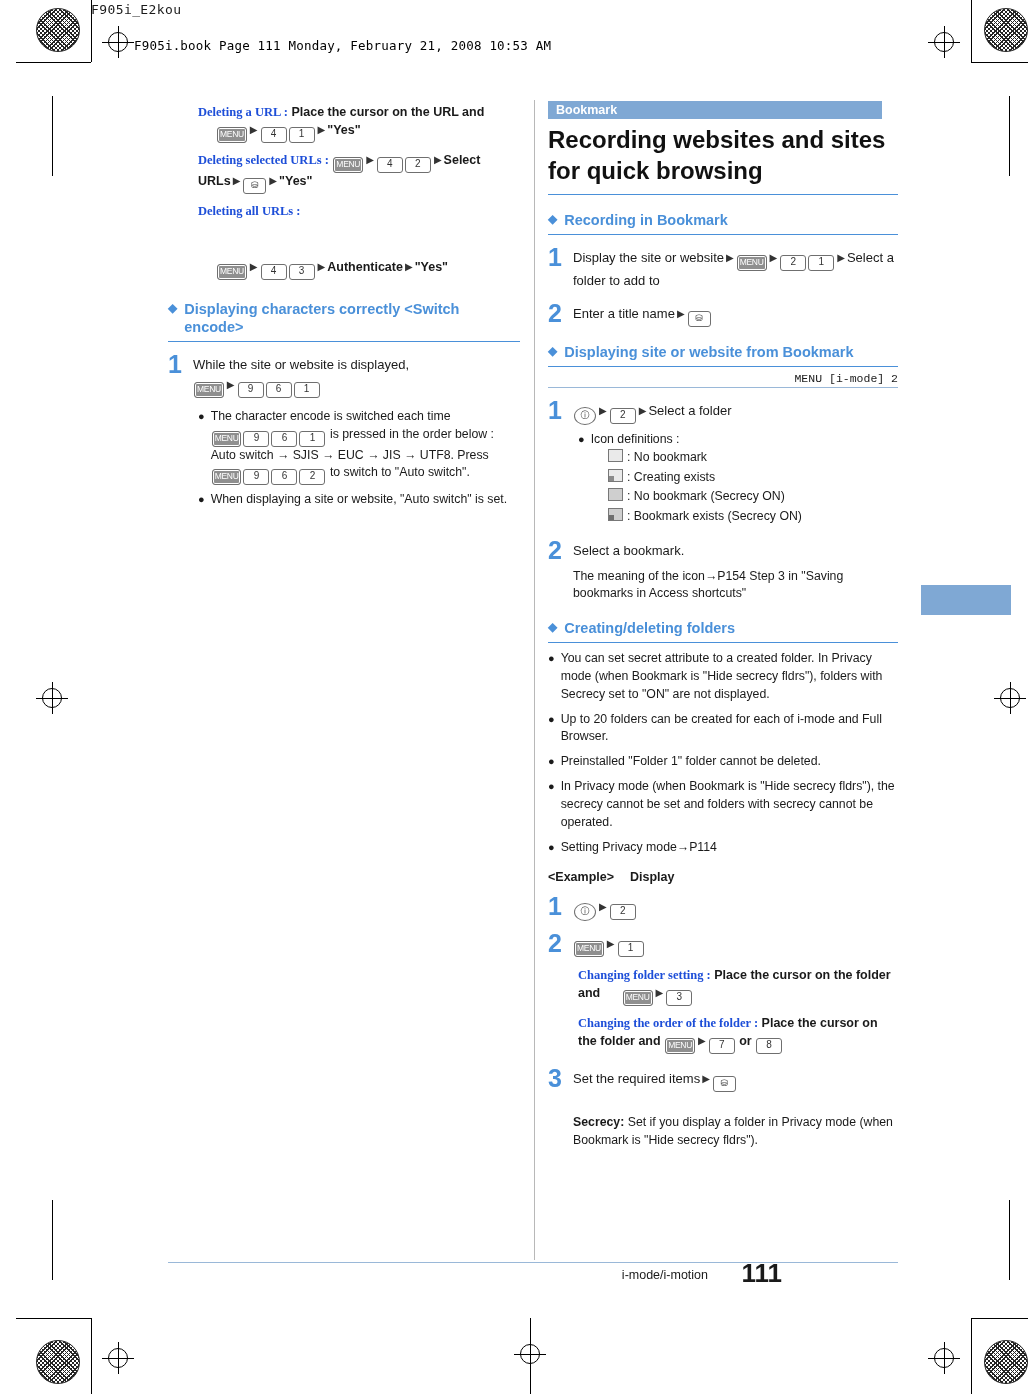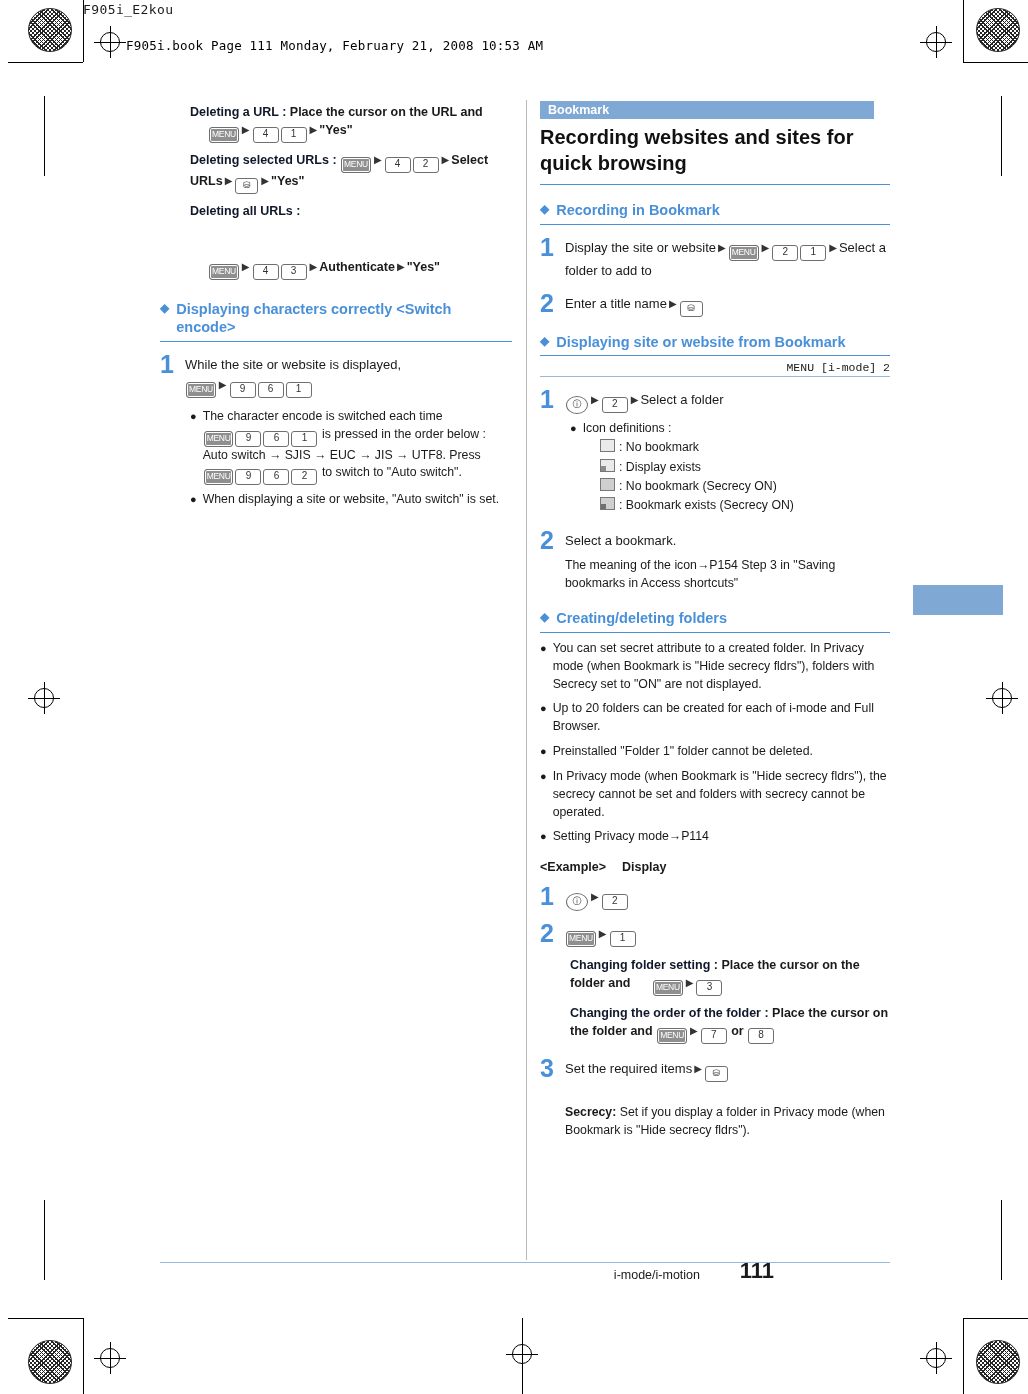--- a/index.html
+++ b/index.html
@@ -45,33 +45,33 @@
     font-size:13px; letter-spacing:.4px;
   }
   .file-line {
     position:absolute; left:118px; top:38px;
     font-family:"DejaVu Sans Mono", monospace;
     font-size:12.5px; letter-spacing:.2px; color:#000;
   }
 
   
   .page {
-    position:absolute; left:8px; top:0; width:844px; height:1394px;
+    position:absolute; left:16px; top:0; width:844px; height:1394px;
   }
   .col-left  { position:absolute; left:152px; top:100px; width:352px; }
   .col-right { position:absolute; left:532px; top:100px; width:350px; }
 
   .vrule { position:absolute; left:518px; top:100px; width:1px; height:1160px; background:#b8b8b8; }
   .ind-block { margin-left:30px; }
 
   .sub-note {
     font-size:12.5px; line-height:1.42; color:#1a1a1a;
   }
   .sub-note b { font-weight:bold; }
-  .sub-head { color:#0f172a; font-weight:bold; }
+  .sub-head { color:#1d4ed8; font-weight:bold;font-family:Liberation Serif, serif; }
 
   .sec-diamond {
     color:#4a90d9; font-weight:bold; font-size:14.5px;
     display:flex; align-items:flex-start; gap:7px;
     line-height:1.3;
   }
   .sec-diamond .dia { font-size:12px; line-height:1.35; }
   .rule-under { border-bottom:1.6px solid #4a90d9; margin-top:4px; }
 
   .step { display:flex; align-items:flex-start; gap:8px; margin-top:10px; }
@@ -110,21 +110,21 @@
   }
   .arrw { color:#333; font-size:10px; padding:0 2px; vertical-align:1px; }
 
   
   .bookmark-tag {
     background:#7fa8d4; color:#fff; font-weight:bold;
     font-size:12.5px; padding:2px 8px; display:inline-block;
     width:334px; box-sizing:border-box;
   }
   .big-title {
-    font-size:20px; font-weight:bold; line-height:1.28;
+    font-size:24px; font-weight:bold; line-height:1.28;
     margin-top:6px; color:#111;
   }
   .title-rule { border-bottom:1.8px solid #4a90d9; margin-top:8px; }
 
   .menu-right {
     text-align:right; font-size:11.5px; color:#1a1a1a; font-weight:normal;
   }
   .menu-rule { border-bottom:1px solid #9ab8d8; margin-top:2px; }
 
   .icon-def {
@@ -145,21 +145,21 @@
 
   .note-list .bul { margin-top:7px; }
 
   .ex-row { display:flex; gap:16px; align-items:baseline; margin-top:14px; }
   .ex-label { font-size:12.5px; font-weight:bold; }
   .ex-word  { font-size:12.5px; font-weight:bold; }
 
   
   .foot-rule { position:absolute; left:152px; top:1262px; width:730px; border-bottom:1px solid #9ab8d8; }
   .foot-label { position:absolute; right:152px; top:1268px; font-size:12.5px; }
-  .foot-page { position:absolute; right:78px; top:1258px; font-size:22px; font-weight:bold; }
+  .foot-page { position:absolute; right:78px; top:1258px; font-size:26px; font-weight:bold; }
 
   .side-tab { position:absolute; left:905px; top:585px; width:90px; height:30px; background:#7fa8d4; }
 </style>
 </head>
 <body>
 
 <div class="page">
 
   <div class="halftone" style="left:20px;top:8px;width:44px;height:44px;"></div>
   <div class="halftone" style="left:968px;top:8px;width:44px;height:44px;"></div>
@@ -303,21 +303,21 @@
       </div>
     </div>
 
     <div style="margin-left:30px;margin-top:6px;">
       <div class="bul">
         <span class="dot">●</span>
         <span>Icon definitions :</span>
       </div>
       <div style="margin-left:30px;font-size:12.3px;line-height:1.58;">
         <div><span class="icon-def"></span><span>: No bookmark</span></div>
-        <div><span class="icon-def f2"></span><span>: Display exists</span></div>
+        <div><span class="icon-def f2"></span><span>: Creating exists</span></div>
         <div><span class="icon-def f3"></span><span>: No bookmark (Secrecy ON)</span></div>
         <div><span class="icon-def f4"></span><span>: Bookmark exists (Secrecy ON)</span></div>
       </div>
     </div>
 
     <div class="step" style="margin-top:12px;">
       <div class="step-num">2</div>
       <div class="step-body">
         <span>Select a bookmark.</span>
         <div style="font-size:12.3px;line-height:1.45;margin-top:7px;">The meaning of the icon→P154 Step 3 in "Saving bookmarks in Access shortcuts"</div>

